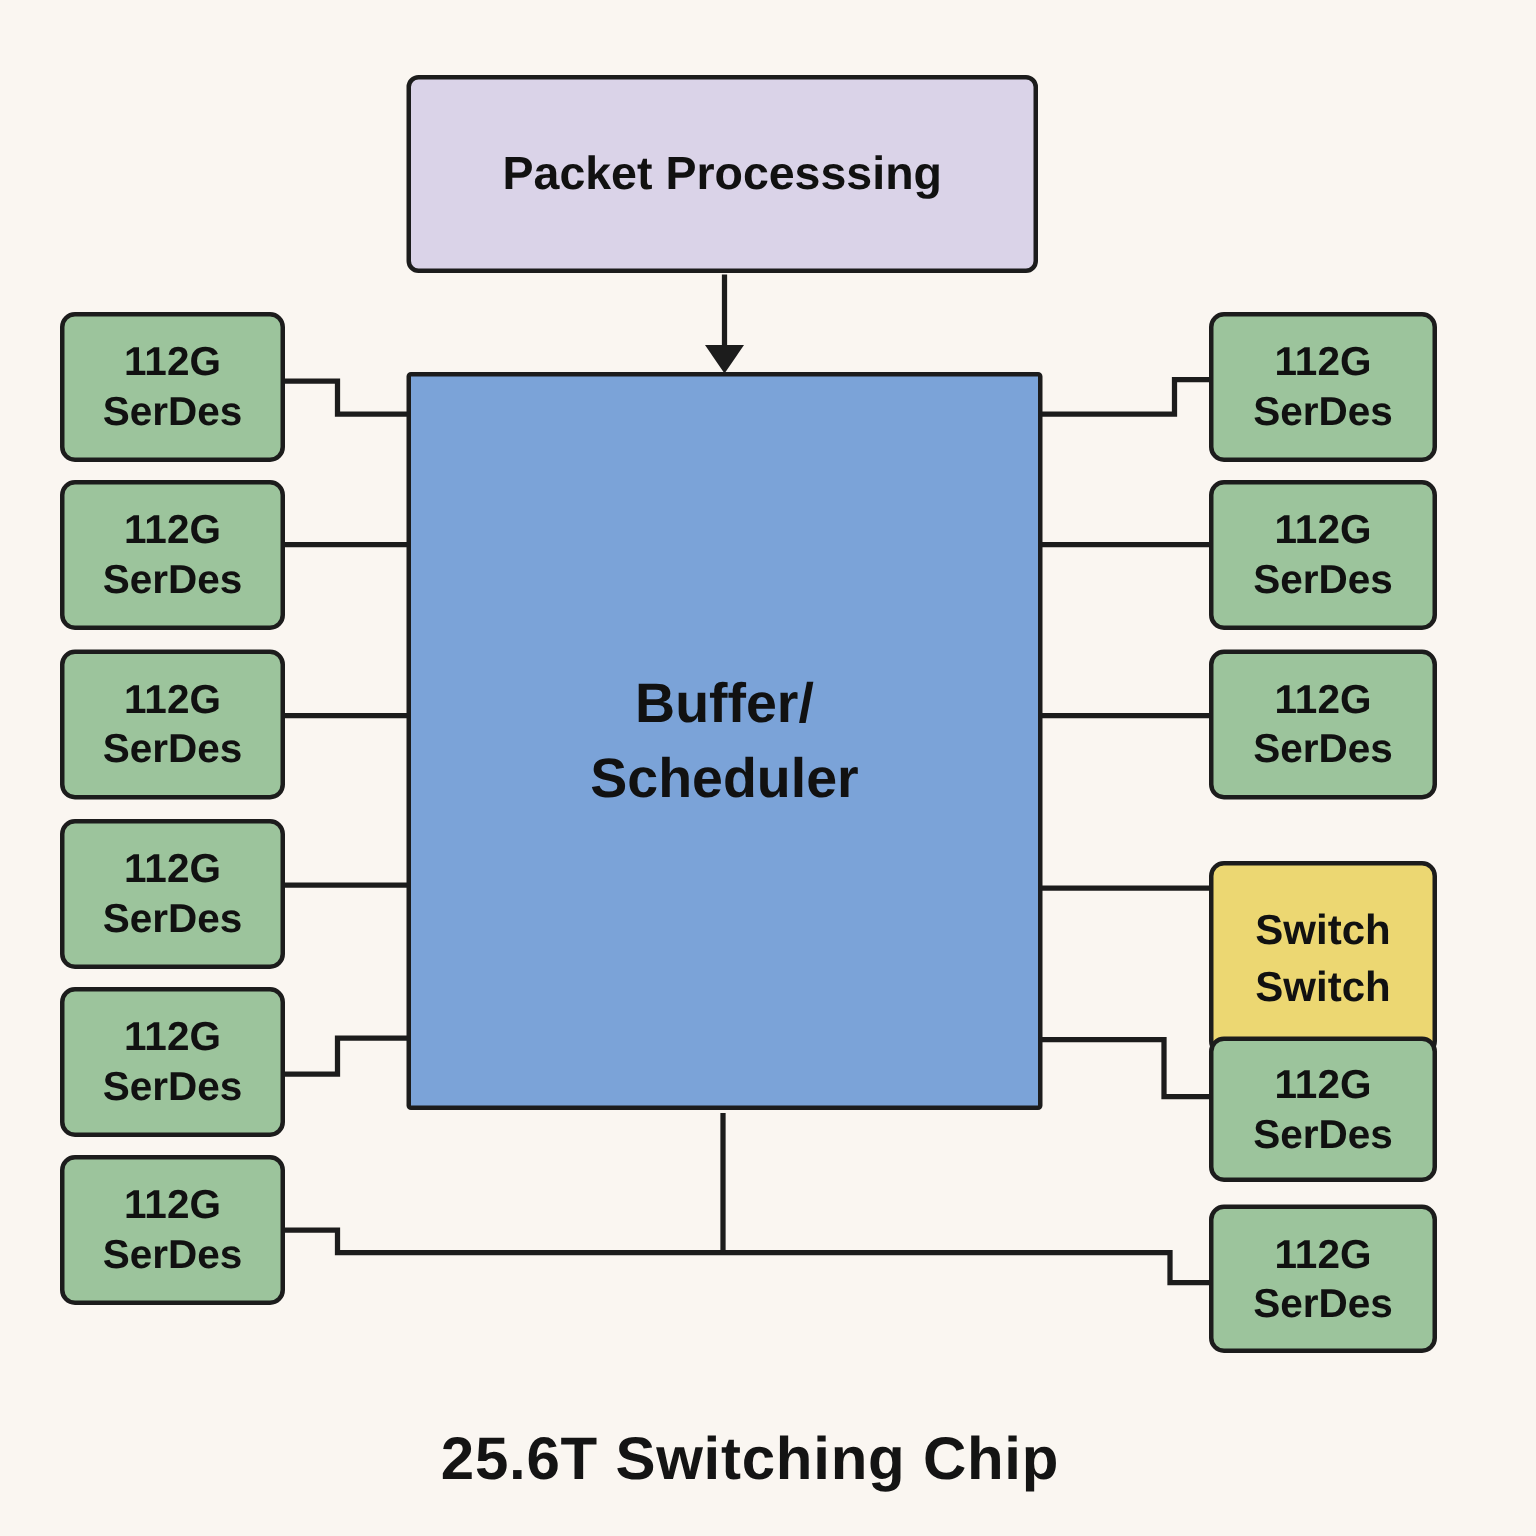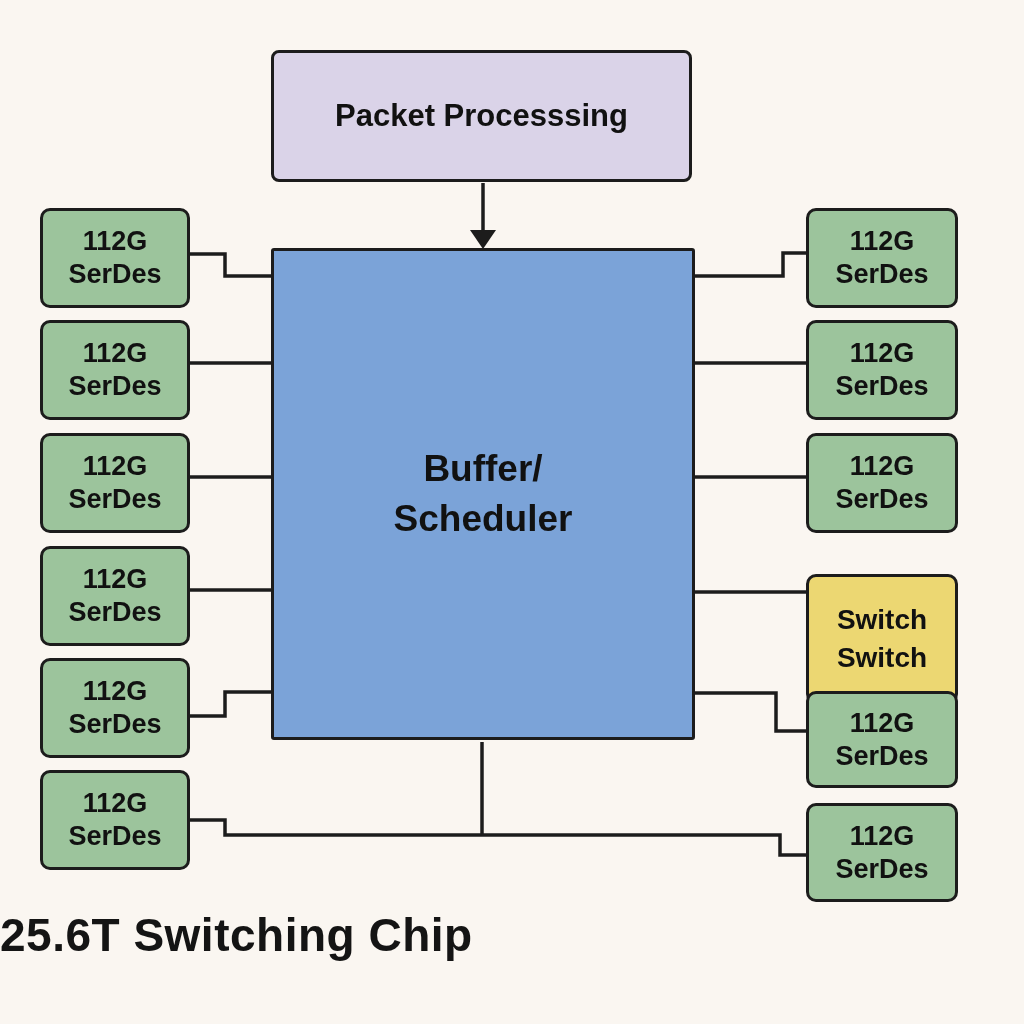--- a/index.html
+++ b/index.html
@@ -33,22 +33,22 @@
     left:271px;top:50px;width:421px;height:132px;
     background:#dad3e8;border-radius:8px;
     font-size:31px;font-weight:600;line-height:1.35;
   }
   .buffer-box{
     left:271px;top:248px;width:424px;height:492px;
     background:#7ba3d8;border-radius:3px;
     font-size:37px;font-weight:600;line-height:1.35;
   }
   .diagram-title{
-    position:absolute;left:0;top:908px;width:1000px;
-    text-align:left;font-size:46px;font-weight:700;color:#141414;
+    position:absolute;left:0;top:951px;width:1000px;
+    text-align:center;font-size:40px;font-weight:700;color:#141414;
     letter-spacing:0.5px;z-index:1;
   }
 </style>
 </head>
 <body>
 
 <div class="stage">
 
   <svg class="wires" viewBox="0 0 1024 1024" xmlns="http://www.w3.org/2000/svg">
     <g fill="none" stroke="#1c1c1c" stroke-width="3.5">

